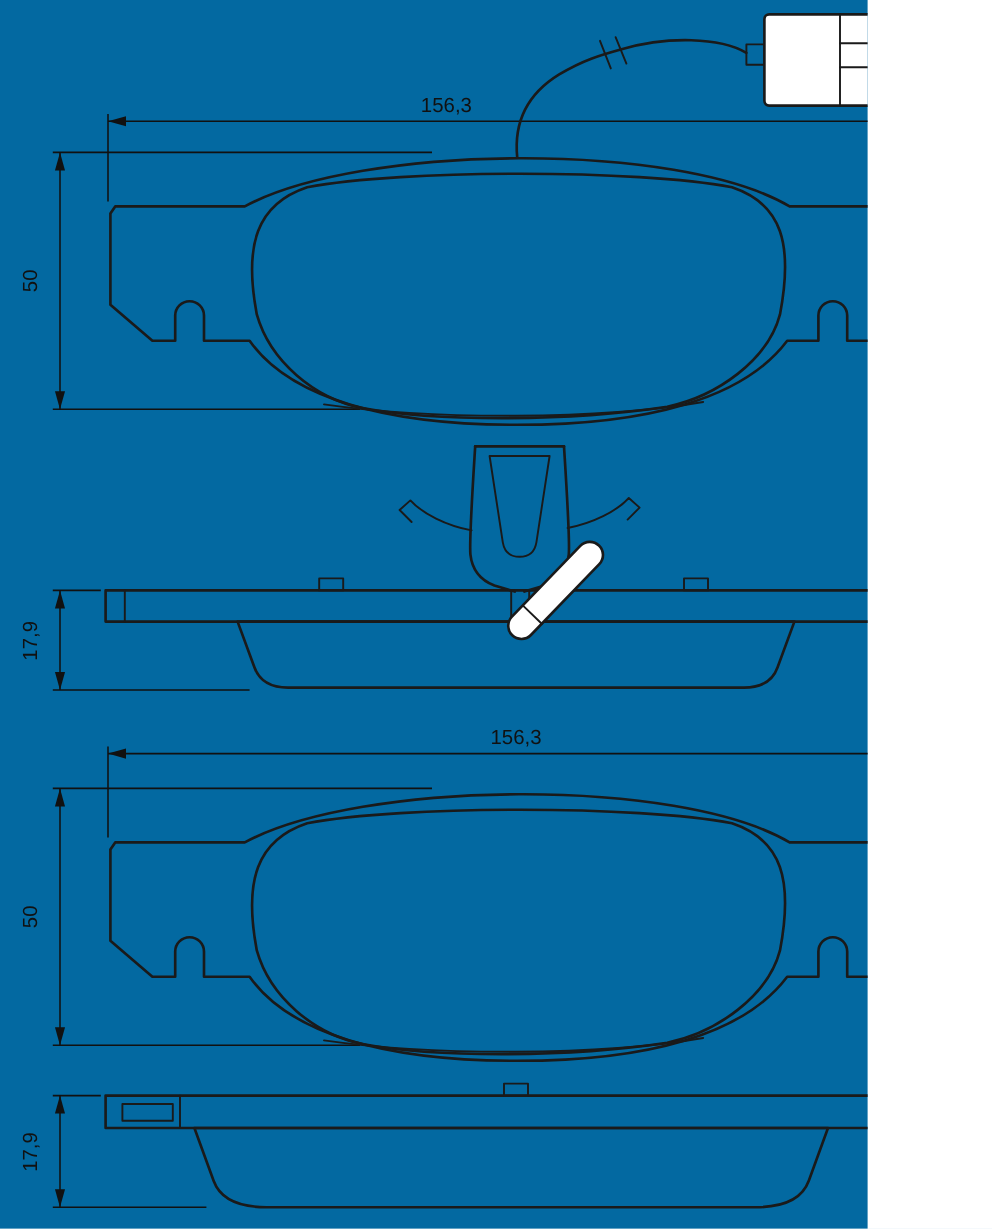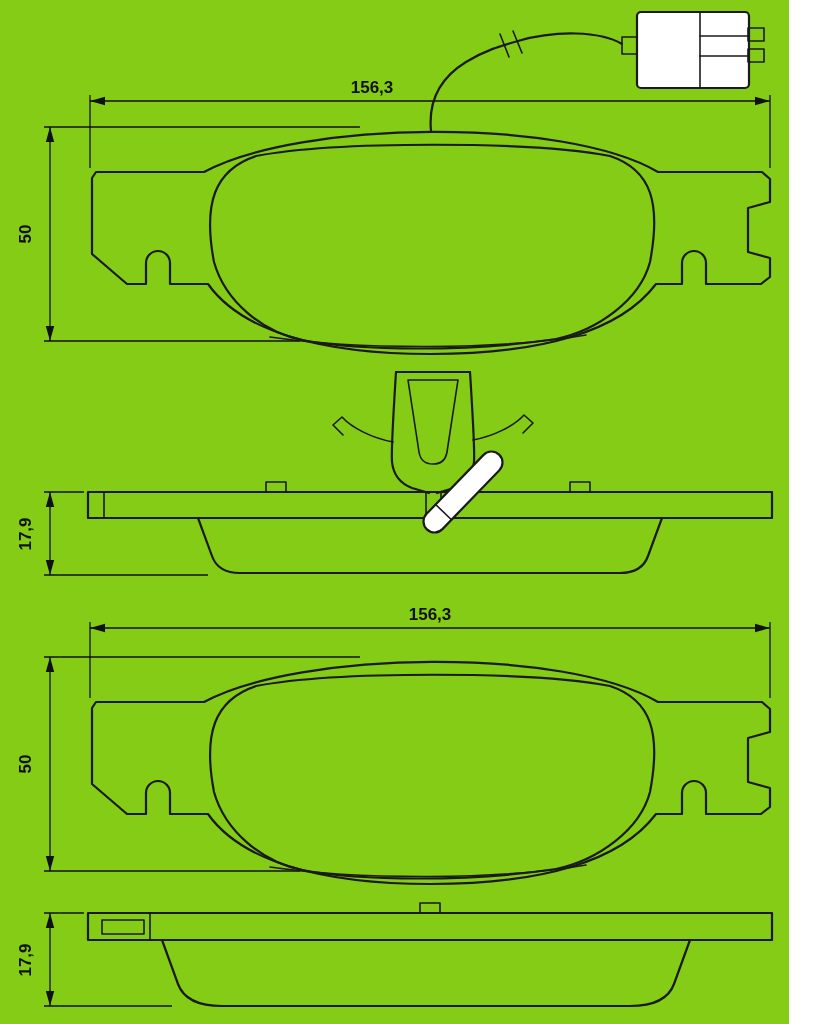--- a/index.html
+++ b/index.html
@@ -3,25 +3,24 @@
 <meta charset="utf-8">
 <style>
   html, body {
     margin: 0;
     padding: 0;
     background: #ffffff;
     font-family: "Liberation Sans", sans-serif;
   }
   .page {
     position: relative;
-    width: 789px;
+    width: 723px;
     height: 1024px;
-    background: #84cc16;
+    background: #0369a1;
     overflow: hidden;
-    font-weight: bold;
   }
   svg { display: block; }
   .ln  { fill: none; stroke: #1a1a1a; stroke-width: 2.2; stroke-linejoin: round; stroke-linecap: round; }
   .ln2 { fill: none; stroke: #1a1a1a; stroke-width: 1.6; stroke-linejoin: round; stroke-linecap: round; }
   .lnf { fill: #ffffff; stroke: #1a1a1a; stroke-width: 2.2; stroke-linejoin: round; }
   .dim { fill: none; stroke: #111111; stroke-width: 1.3; }
   .arr { fill: #111111; stroke: none; }
   .dimtxt {
     font-family: "Liberation Sans", sans-serif;
     font-size: 17px;

